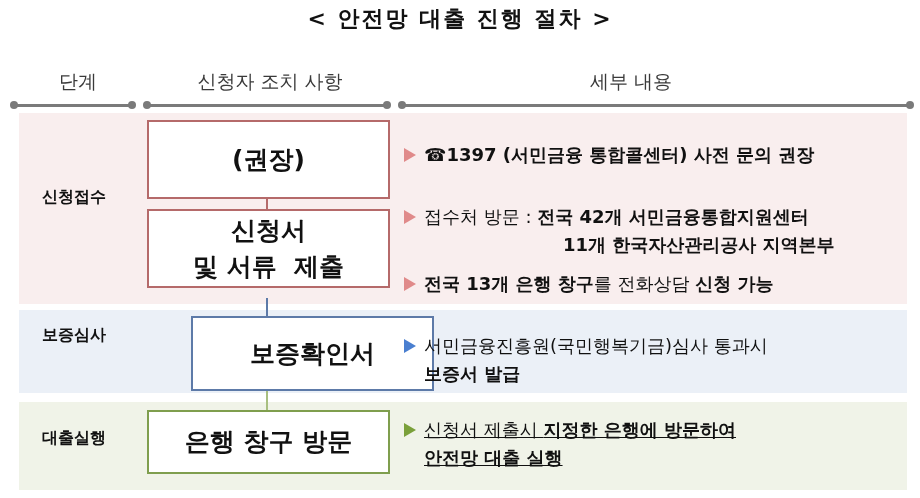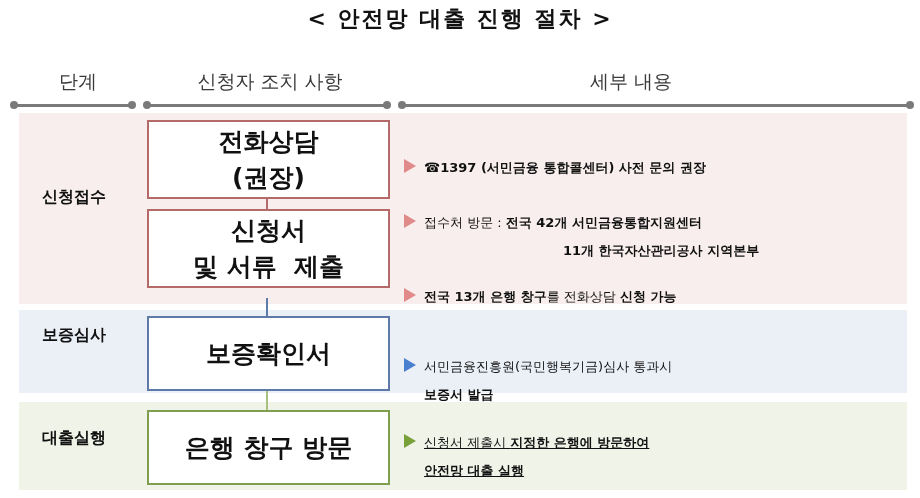--- a/index.html
+++ b/index.html
@@ -34,27 +34,27 @@
     font-size: 16px; font-weight: bold; line-height: 26px;
   }
 
   .box {
     position: absolute; left: 147px; width: 243px; background: #fff;
     border: 2px solid; display: flex; align-items: center; justify-content: center;
     text-align: center; font-size: 25px; font-weight: bold; line-height: 36px;
   }
   .box span { display: block; }
   .box.red   { border-color: #b56a6a; }
-  .box.blue  { border-color: #5d7aa8; }
+  .box.blue  { border-color: #5d7aa8; margin-left: 44px; }
   .box.green { border-color: #7f9e4e; }
 
   .connector { position: absolute; left: 266px; width: 2px; }
 
   .detail {
-    position: absolute; left: 404px; font-size: 13px; line-height: 28px; color: #111; margin-top: 13px;
+    position: absolute; left: 404px; font-size: 18px; line-height: 28px; color: #111;
   }
   .tri {
     display: inline-block; width: 0; height: 0; border-top: 7px solid transparent; border-bottom: 7px solid transparent;
     border-left: 12px solid; margin-right: 8px; vertical-align: -1px;
   }
   .tri.pink { border-left-color: #e08a8a; }
   .tri.blue { border-left-color: #4a7fd0; }
   .tri.green { border-left-color: #7aa03a; }
   .b { font-weight: bold; }
   .n { font-weight: normal; }
@@ -81,57 +81,56 @@
 <div class="stage-label" style="top:184px;">신청접수</div>
 <div class="stage-label" style="top:322px;">보증심사</div>
 <div class="stage-label" style="top:425px;">대출실행</div>
 
 <div class="connector" style="top:199px;height:10px;background:#b56a6a;"></div>
 <div class="connector" style="top:298px;height:18px;background:#5d7aa8;"></div>
 <div class="connector" style="top:391px;height:19px;background:#a8bf80;"></div>
 
 <div class="box red" style="top:120px;height:79px;">
   <div>
-    <span>전화상담</span>
     <span>(권장)</span>
   </div>
 </div>
 <div class="box red" style="top:209px;height:79px;">
   <div>
     <span>신청서</span>
     <span style="white-space:pre;">및 서류  제출</span>
   </div>
 </div>
 <div class="box blue" style="top:316px;height:75px;">
   <div>
     <span>보증확인서</span>
   </div>
 </div>
-<div class="box green" style="top:410px;height:75px;">
+<div class="box green" style="top:410px;height:64px;">
   <div>
     <span>은행 창구 방문</span>
   </div>
 </div>
 
 <div class="detail b" style="top:141px;">
   <span class="tri pink"></span><span>☎</span><span>1397 (서민금융 통합콜센터) 사전 문의 권장</span>
 </div>
 
-<div class="detail" style="top:196px;">
+<div class="detail" style="top:203px;">
   <div>
     <span class="tri pink"></span><span class="n" style="white-space:pre;">접수처 방문 : </span><span class="b">전국 42개 서민금융통합지원센터</span>
   </div>
   <div class="b indent">11개 한국자산관리공사 지역본부</div>
 </div>
 
 <div class="detail" style="top:270px;">
   <span class="tri pink"></span><span class="b">전국 13개 은행 창구</span><span class="n" style="white-space:pre;">를 전화상담 </span><span class="b">신청 가능</span>
 </div>
 
-<div class="detail" style="top:340px;">
+<div class="detail" style="top:332px;">
   <div>
     <span class="tri blue"></span><span class="n">서민금융진흥원(국민행복기금)심사 통과시</span>
   </div>
   <div class="b indent2">보증서 발급</div>
 </div>
 
 <div class="detail" style="top:416px;text-decoration:underline;">
   <div>
     <span class="tri green"></span><span class="n" style="white-space:pre;">신청서 제출시 </span><span class="b">지정한 은행에 방문하여</span>
   </div>

